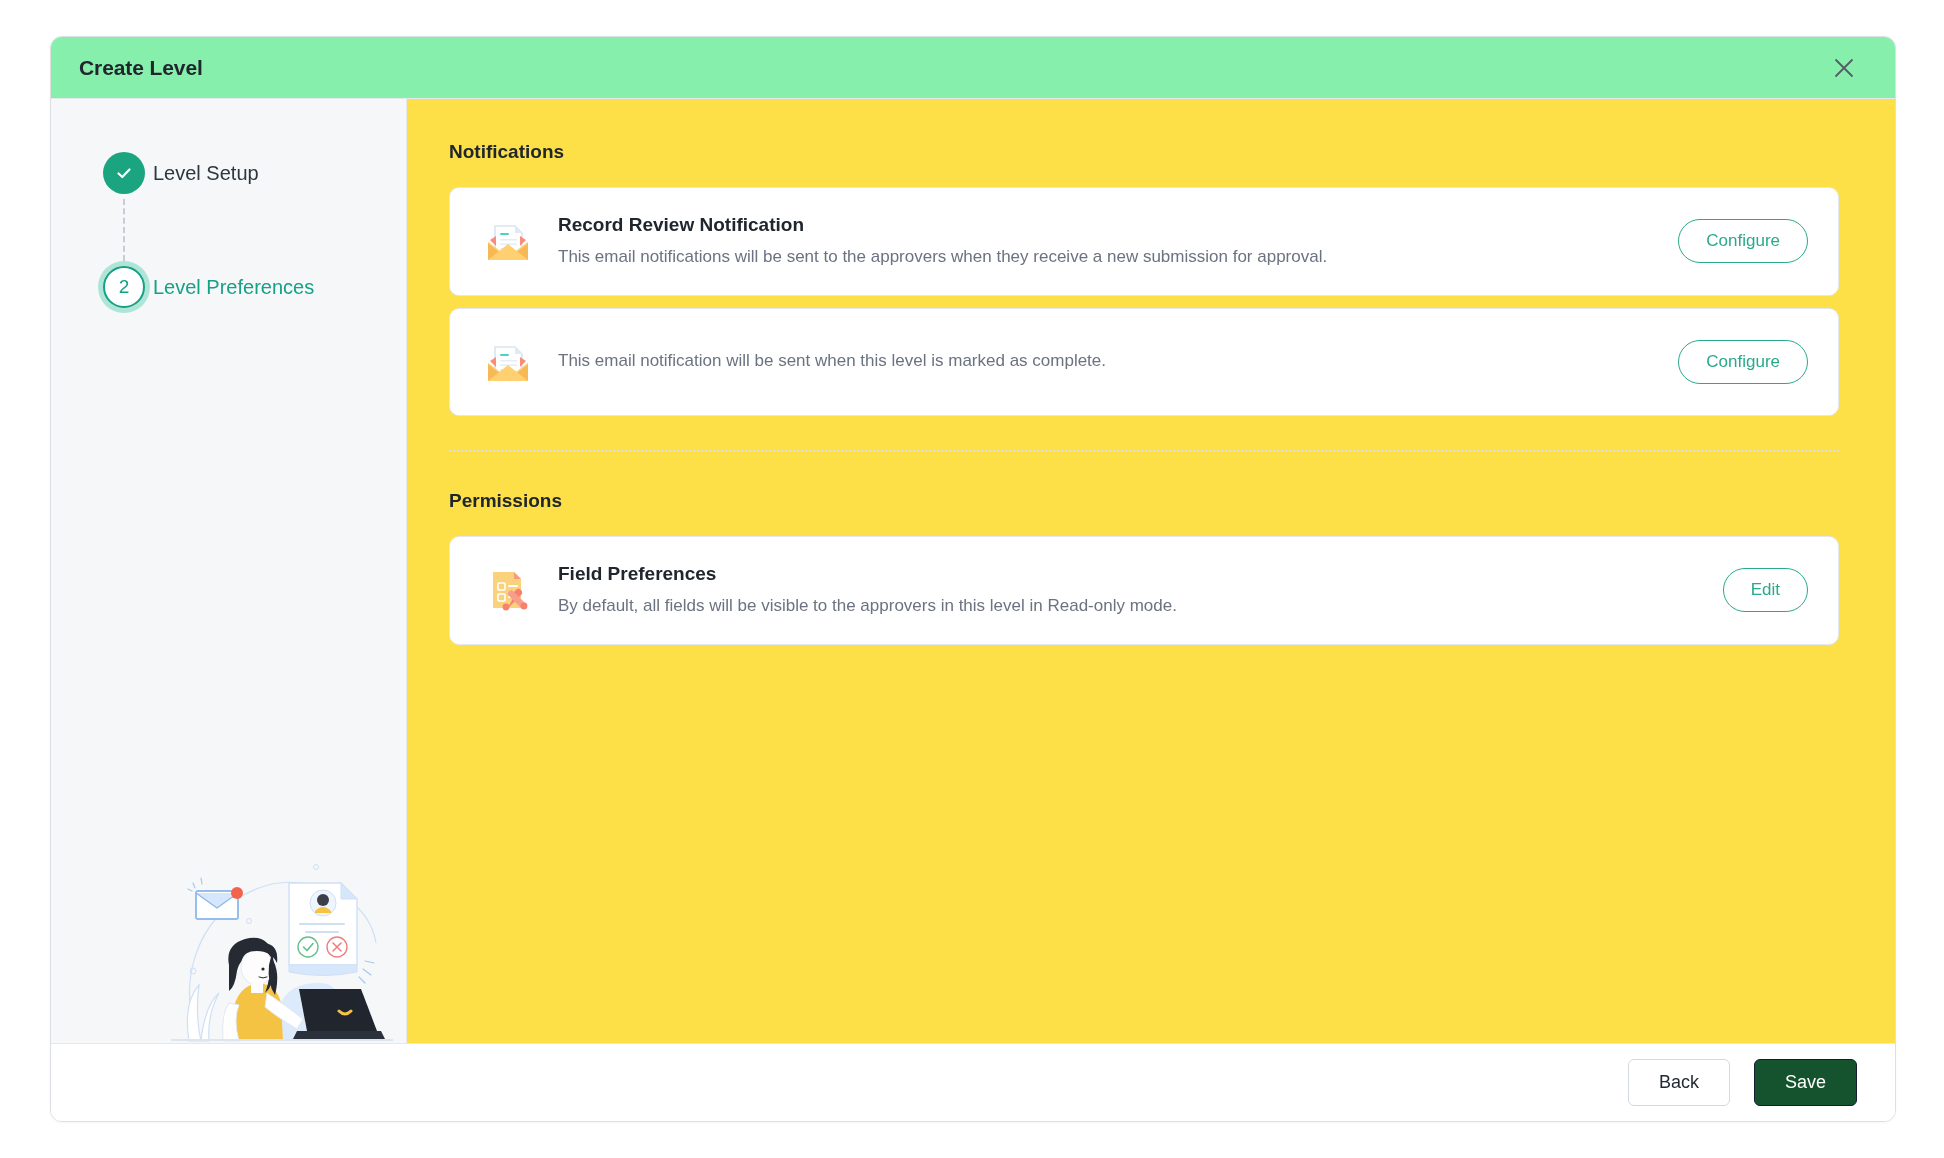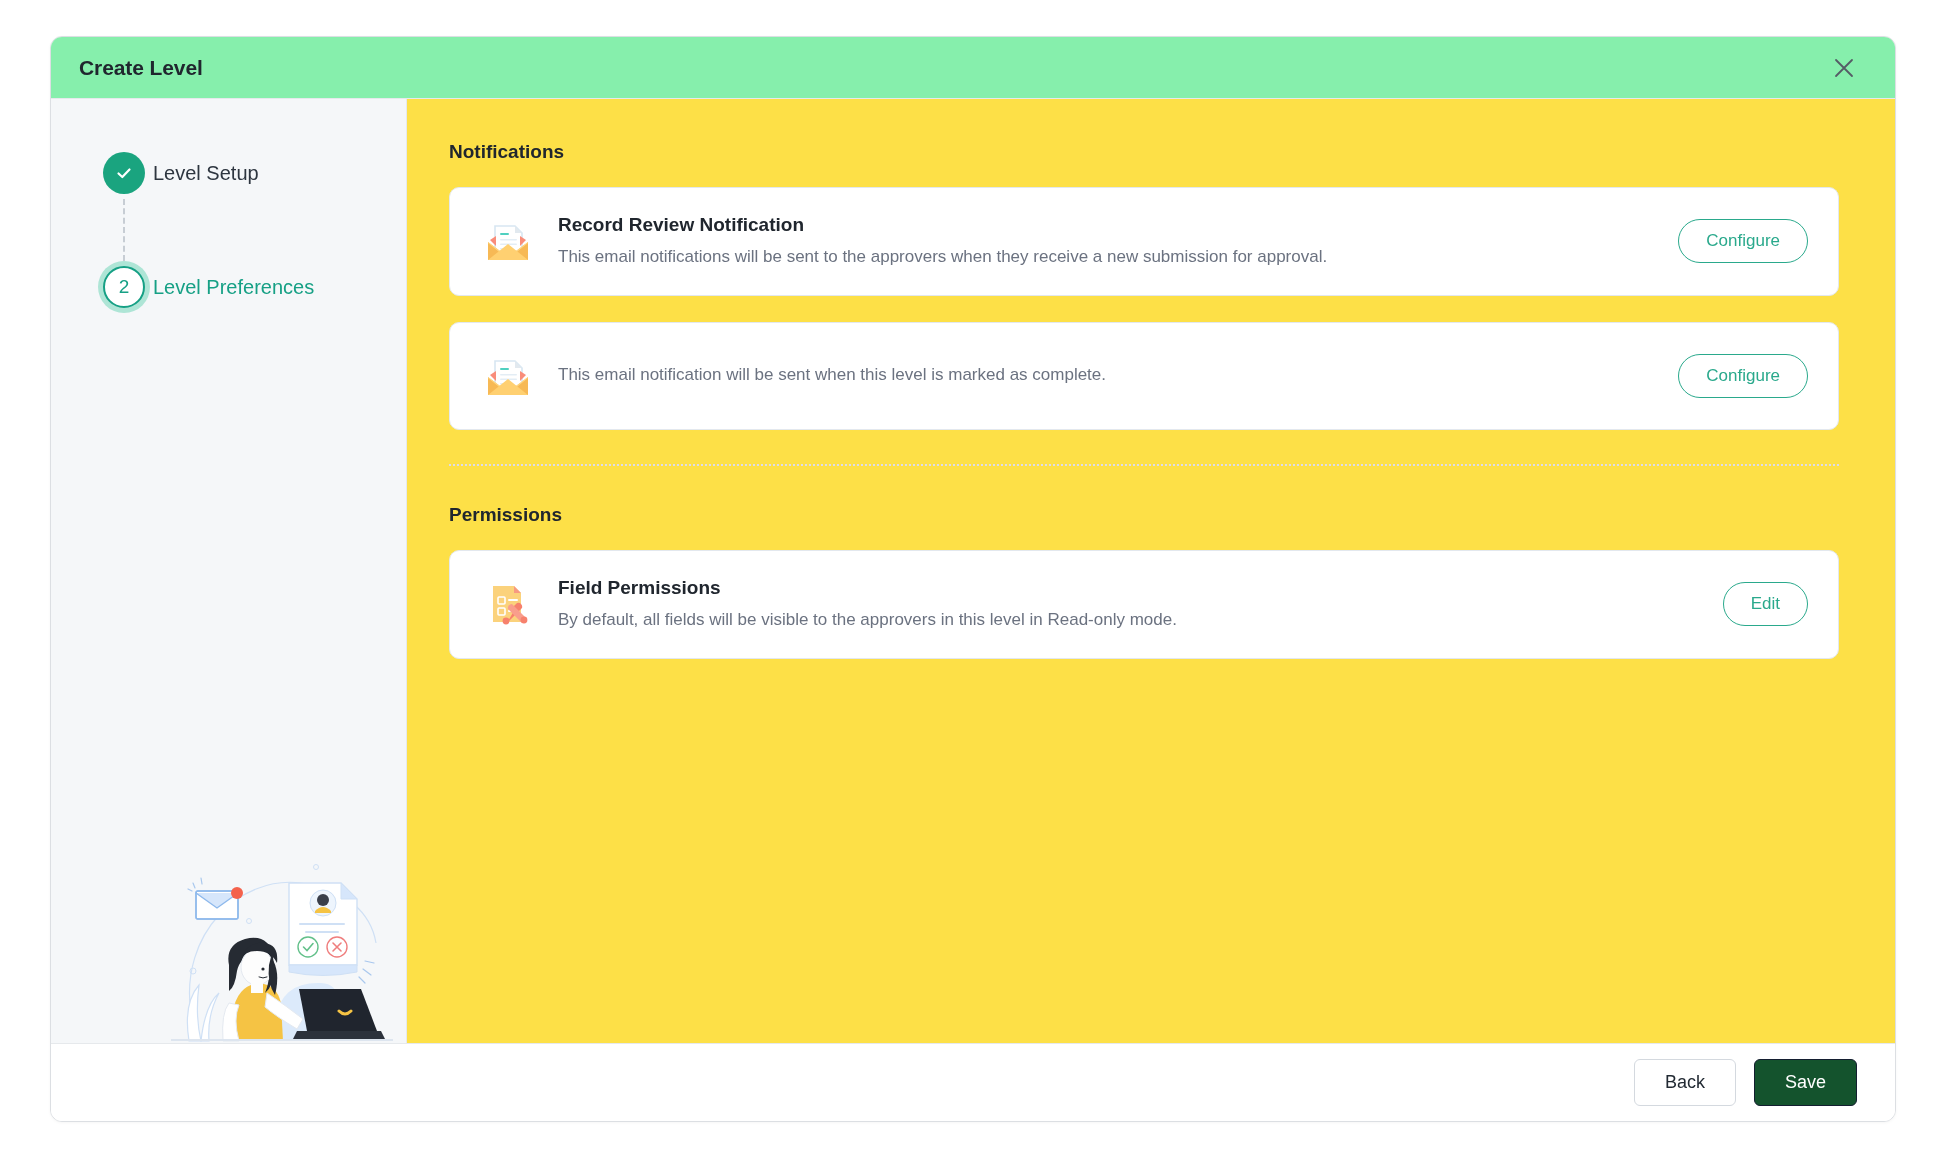--- a/index.html
+++ b/index.html
@@ -115,21 +115,21 @@
     color: #20262e;
     margin-bottom: 24px;
   }
   .card {
     border: 1px solid #e3e8ee;
     border-radius: 10px;
     padding: 26px 30px;
     display: flex;
     align-items: center;
     gap: 24px;
-    margin-bottom: 26px;
+    margin-bottom: 12px;
     background: #fff;
   }
   .card-icon {
     width: 54px; height: 54px;
     flex: 0 0 54px;
     display: flex; align-items: center; justify-content: center;
   }
   .card-text { flex: 1 1 auto; min-width: 0; }
   .card-title {
     font-size: 19px;
@@ -161,21 +161,21 @@
   }
   
   .modal-footer {
     flex: 0 0 78px;
     height: 78px;
     border-top: 1px solid #e6e9ec;
     background: #fff;
     display: flex;
     align-items: center;
     justify-content: flex-end;
-    gap: 18px;
+    gap: 24px;
     padding: 0 38px;
   }
   .btn {
     font-size: 18px;
     border-radius: 6px;
     padding: 12px 30px;
     cursor: pointer;
     font-family: "Liberation Sans", sans-serif;
   }
   .btn-secondary {
@@ -356,21 +356,21 @@
             <rect x="26" y="31" width="10" height="2" rx="1" fill="#ffffff"></rect>
             <g>
               <path d="M25 44 L40 29 A4 4 0 0 0 35 24 L33 26 L31 28 L33 30 Z" fill="#f7816d"></path>
               <path d="M40 44 L26 30 A4 4 0 0 1 30 25 L44 39 Z" fill="#f99e8c"></path>
               <circle cx="42" cy="41" r="3.4" fill="#f7816d"></circle>
               <circle cx="24" cy="42" r="3.4" fill="#f7816d"></circle>
             </g>
           </svg>
         </div>
         <div class="card-text">
-          <div class="card-title">Field Permissions</div>
+          <div class="card-title">Field Preferences</div>
           <div class="card-desc">By default, all fields will be visible to the approvers in this level in Read-only mode.</div>
         </div>
         <button class="pill-btn">Edit</button>
       </div>
 
     </div>
   </div>
 
   <div class="modal-footer">
     <button class="btn btn-secondary">Back</button>

